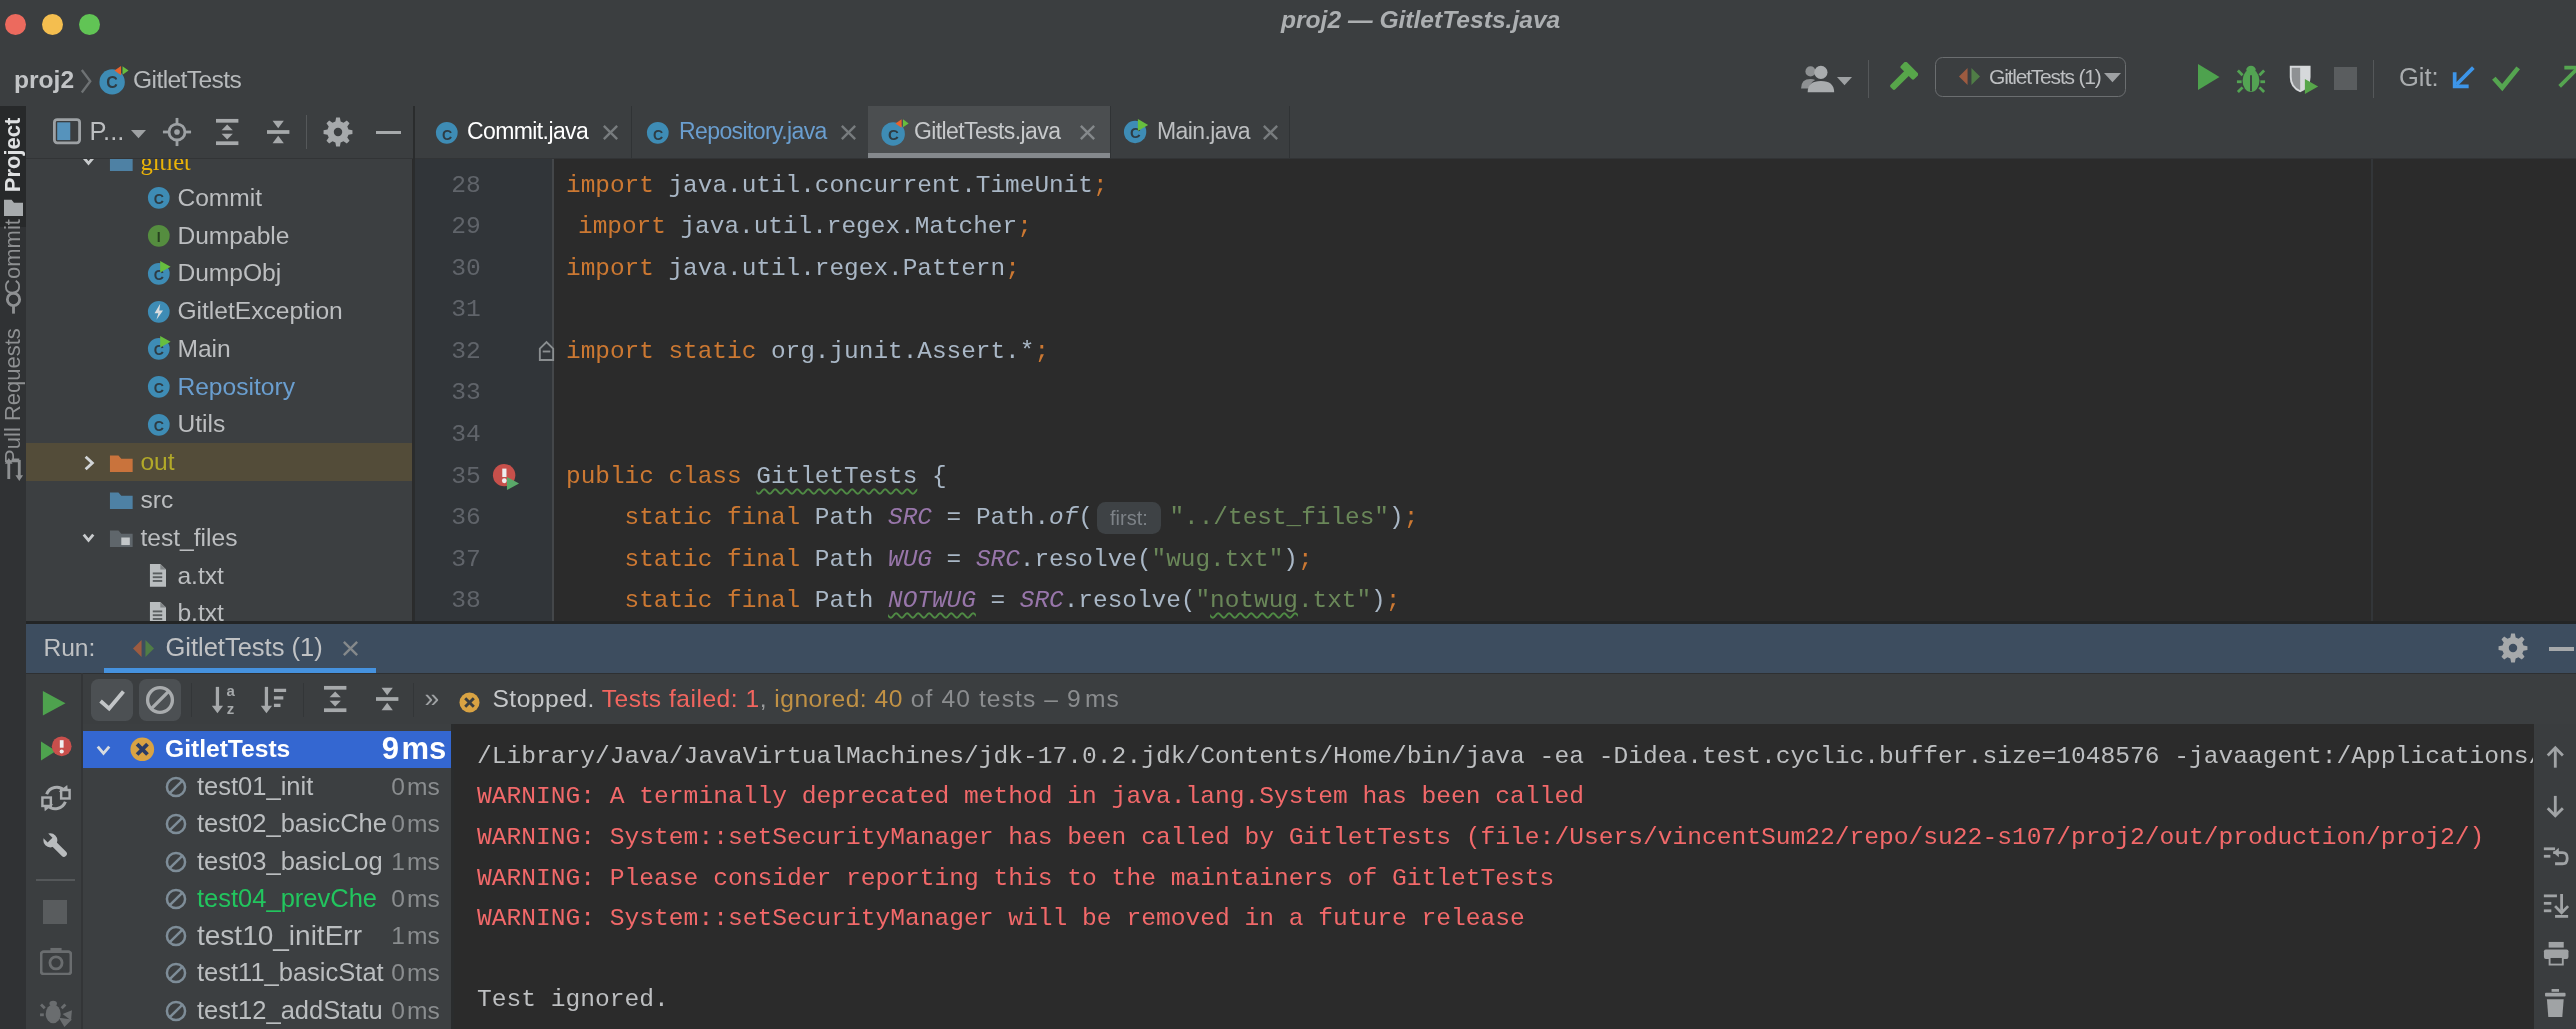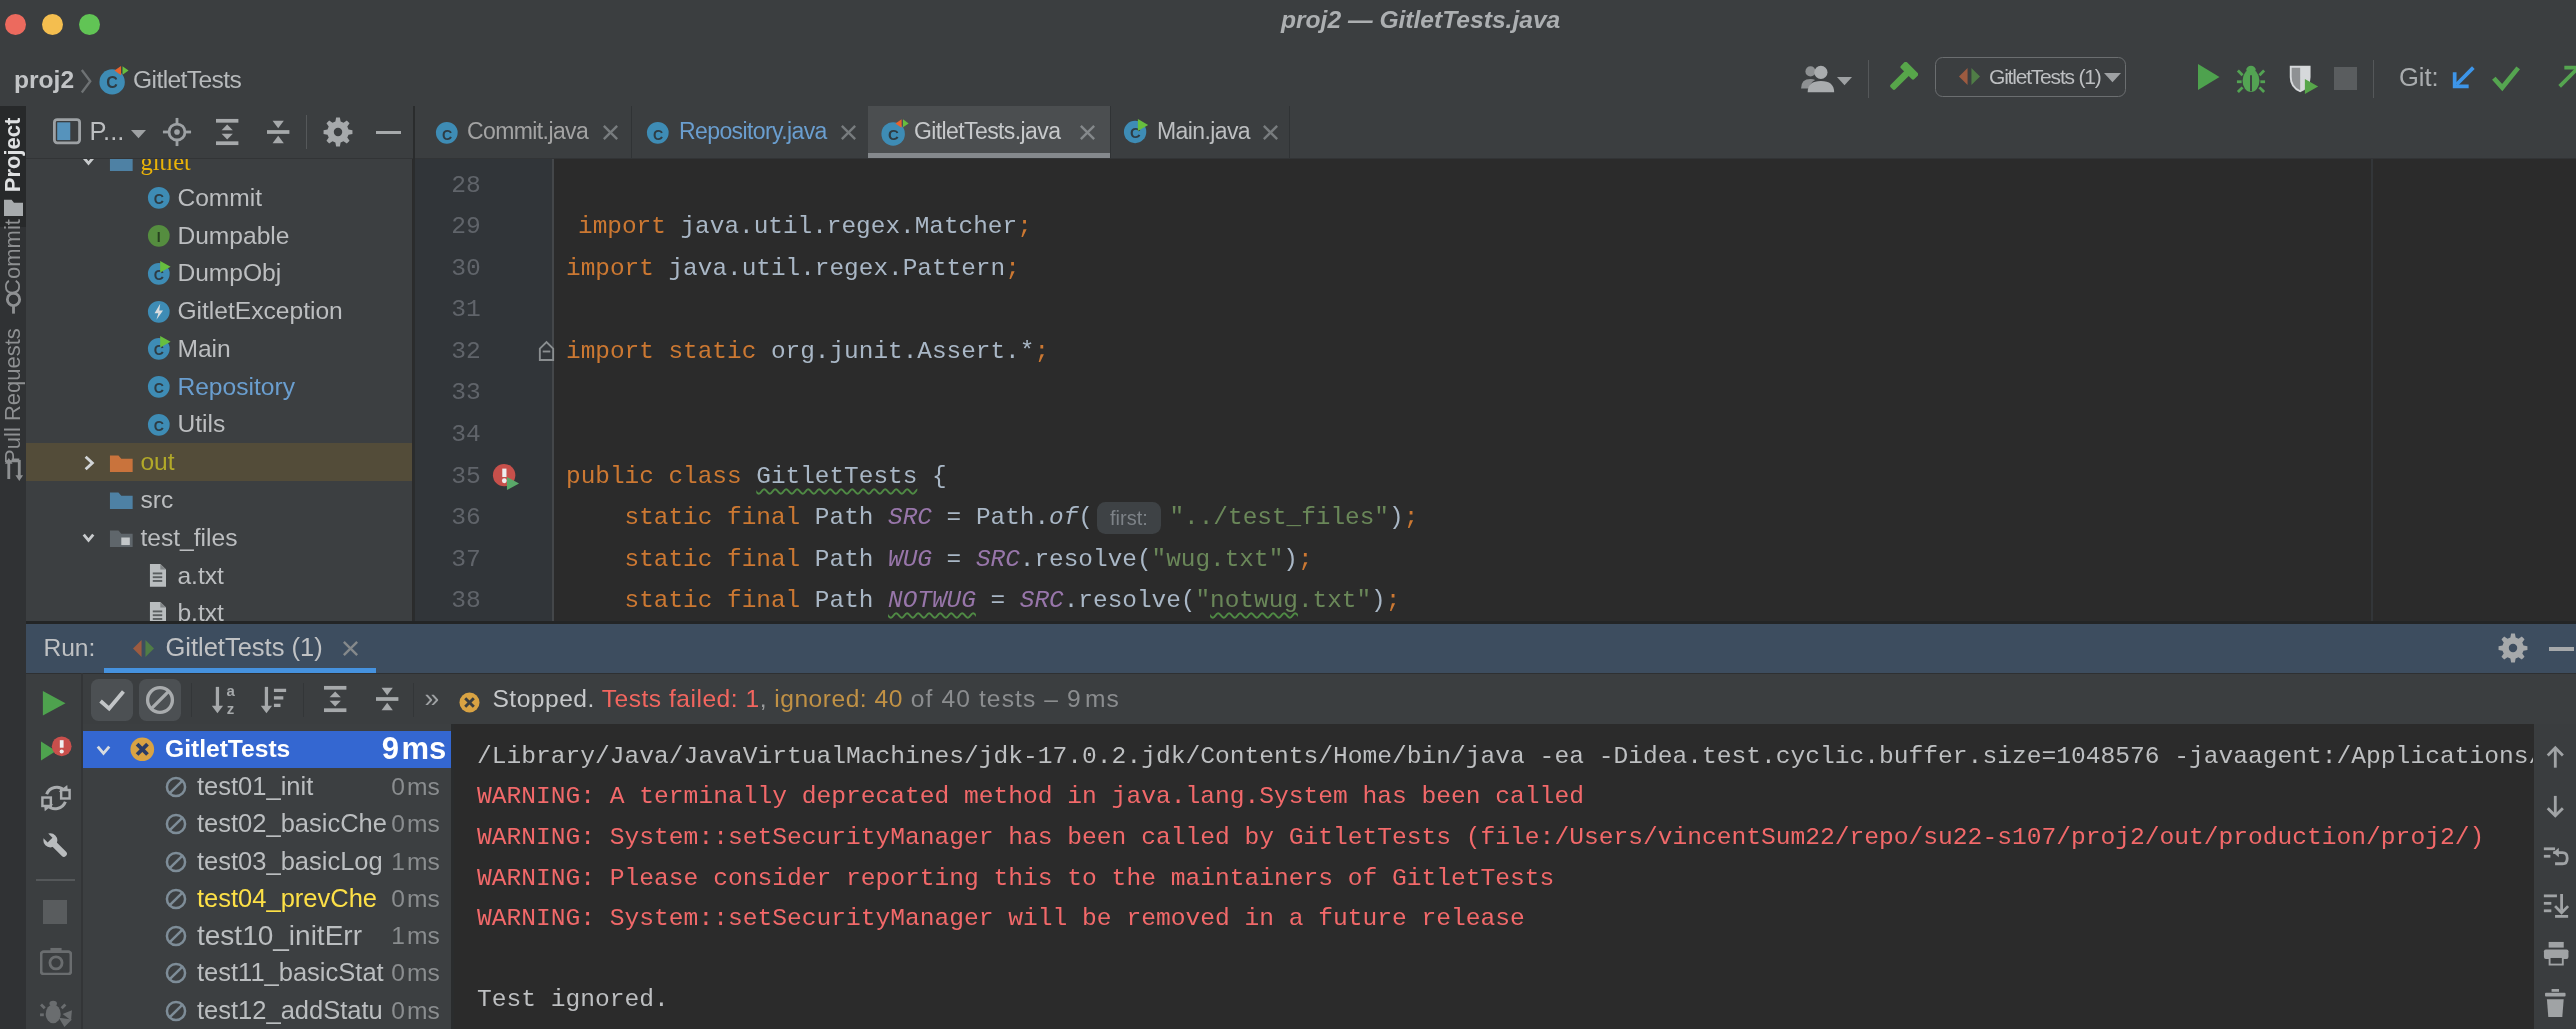--- a/index.html
+++ b/index.html
@@ -184,21 +184,21 @@
   <div class="ab" style="left:697px;top:0;width:0.9px;height:53px;background:#303335;"></div>
   <div class="ab" style="left:876px;top:0;width:0.9px;height:53px;background:#303335;"></div>
 
   <div class="ab" style="left:455px;top:0;width:242px;height:53px;background:#4B4E50;"></div>
   <div class="ab" style="left:455px;top:47px;width:242px;height:6.6px;background:#85898D;"></div>
 
   <svg class="ab" style="left:22px;top:15px;font-size:24px" width="23.6" height="23.6" viewBox="0 0 25 25">
       <circle cx="12.5" cy="12.5" r="11.5" fill="#3E8CB5"></circle>
       <text x="12.5" y="20" font-size="15" font-weight="bold" fill="#2E3C44" text-anchor="middle" font-family="Liberation Sans">C</text>
     </svg>
-  <div class="ab" style="left:54px;top:0;height:53px;line-height:51px;color:#a3a3a3;text-align:center;">Commit.java</div>
+  <div class="ab" style="left:54px;top:0;height:53px;line-height:51px;color:#ffffff;text-align:center;">Commit.java</div>
   <svg class="ab" style="left:188px;top:17px;" width="19" height="19" viewBox="0 0 20 20">
       <g stroke="#787C7E" stroke-width="2.5">
         <line x1="3" y1="3" x2="17" y2="17"></line>
         <line x1="17" y1="3" x2="3" y2="17"></line>
       </g>
     </svg>
 
   <svg class="ab" style="left:233px;top:15px;font-size:24px" width="23.6" height="23.6" viewBox="0 0 25 25">
       <circle cx="12.5" cy="12.5" r="11.5" fill="#3E8CB5"></circle>
       <text x="12.5" y="20" font-size="15" font-weight="bold" fill="#2E3C44" text-anchor="middle" font-family="Liberation Sans">C</text>
@@ -348,20 +348,21 @@
   <div class="lnum" style="top:47px;">29</div>
   <div class="lnum" style="top:89px;">30</div>
   <div class="lnum" style="top:130px;">31</div>
   <div class="lnum" style="top:172px;">32</div>
   <div class="lnum" style="top:213px;">33</div>
   <div class="lnum" style="top:255px;">34</div>
   <div class="lnum" style="top:297px;">35</div>
   <div class="lnum" style="top:338px;">36</div>
   <div class="lnum" style="top:380px;">37</div>
   <div class="lnum" style="top:421px;">38</div>
+  <div class="codeline" style="top:5.7px;"><span class="kw">import</span> java.util.concurrent.TimeUnit<span class="kw">;</span></div>
   <div class="codeline" style="top:47px;margin-left:12px;"><span class="kw">import</span> java.util.regex.Matcher<span class="kw">;</span></div>
   <div class="codeline" style="top:89px;"><span class="kw">import</span> java.util.regex.Pattern<span class="kw">;</span></div>
   <div class="codeline" style="top:172px;"><span class="kw">import static</span> org.junit.Assert.*<span class="kw">;</span></div>
   <div class="codeline" style="top:297px;"><span class="kw">public class</span> <span class="wavy">GitletTests</span> {</div>
   <div class="codeline" style="top:338px;">    <span class="kw">static final</span> Path <span class="cst">SRC</span> = Path.<span class="it">of</span>(<span class="chip">first:</span><span class="str">"../test_files"</span>)<span class="kw">;</span></div>
   <div class="codeline" style="top:380px;">    <span class="kw">static final</span> Path <span class="cst">WUG</span> = <span class="cst">SRC</span>.resolve(<span class="str">"wug.txt"</span>)<span class="kw">;</span></div>
   <div class="codeline" style="top:421px;">    <span class="kw">static final</span> Path <span class="cst wavy">NOTWUG</span> = <span class="cst">SRC</span>.resolve(<span class="str">"<span class="wavy">notwug</span>.txt"</span>)<span class="kw">;</span></div>
 </div>
 
 <div class="ab" style="left:26.4px;top:621px;width:2550px;height:2.8px;background:#232526;"></div>
@@ -516,21 +517,21 @@
   <svg class="ab" style="left:82px;top:127px;" width="22" height="22" viewBox="0 0 23 23">
       <circle cx="11.5" cy="11.5" r="9.5" fill="none" stroke="#7E8D98" stroke-width="2.6"></circle>
       <line x1="5" y1="18" x2="18" y2="5" stroke="#7E8D98" stroke-width="2.6"></line>
     </svg>
   <div class="ab" style="left:114px;top:119px;width:195px;height:37px;line-height:37px;font-size:25.5px;color:#BBBEC0;overflow:hidden;white-space:nowrap;">test03_basicLog</div>
   <div class="ab" style="right:11.3px;top:119px;height:37px;line-height:37px;font-size:24.6px;color:#8A8D8F;">1 ms</div>
   <svg class="ab" style="left:82px;top:164px;" width="22" height="22" viewBox="0 0 23 23">
       <circle cx="11.5" cy="11.5" r="9.5" fill="none" stroke="#7E8D98" stroke-width="2.6"></circle>
       <line x1="5" y1="18" x2="18" y2="5" stroke="#7E8D98" stroke-width="2.6"></line>
     </svg>
-  <div class="ab" style="left:114px;top:156px;width:195px;height:37px;line-height:37px;font-size:25.5px;color:#fde047;overflow:hidden;white-space:nowrap;">test04_prevChe</div>
+  <div class="ab" style="left:114px;top:156px;width:195px;height:37px;line-height:37px;font-size:25.5px;color:#22c55e;overflow:hidden;white-space:nowrap;">test04_prevChe</div>
   <div class="ab" style="right:11.3px;top:156px;height:37px;line-height:37px;font-size:24.6px;color:#8A8D8F;">0 ms</div>
   <svg class="ab" style="left:82px;top:201px;" width="22" height="22" viewBox="0 0 23 23">
       <circle cx="11.5" cy="11.5" r="9.5" fill="none" stroke="#7E8D98" stroke-width="2.6"></circle>
       <line x1="5" y1="18" x2="18" y2="5" stroke="#7E8D98" stroke-width="2.6"></line>
     </svg>
   <div class="ab" style="left:114px;top:193px;width:195px;height:37px;line-height:37px;font-size:28px;color:#BBBEC0;overflow:hidden;white-space:nowrap;">test10_initErr</div>
   <div class="ab" style="right:11.3px;top:193px;height:37px;line-height:37px;font-size:24.6px;color:#8A8D8F;">1 ms</div>
   <svg class="ab" style="left:82px;top:238px;" width="22" height="22" viewBox="0 0 23 23">
       <circle cx="11.5" cy="11.5" r="9.5" fill="none" stroke="#7E8D98" stroke-width="2.6"></circle>
       <line x1="5" y1="18" x2="18" y2="5" stroke="#7E8D98" stroke-width="2.6"></line>

